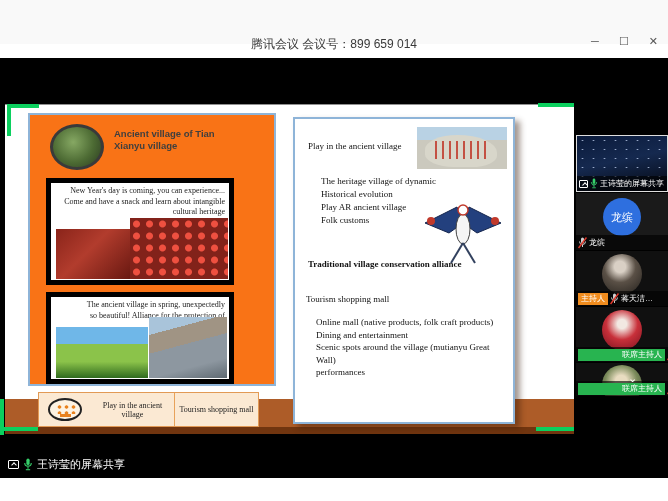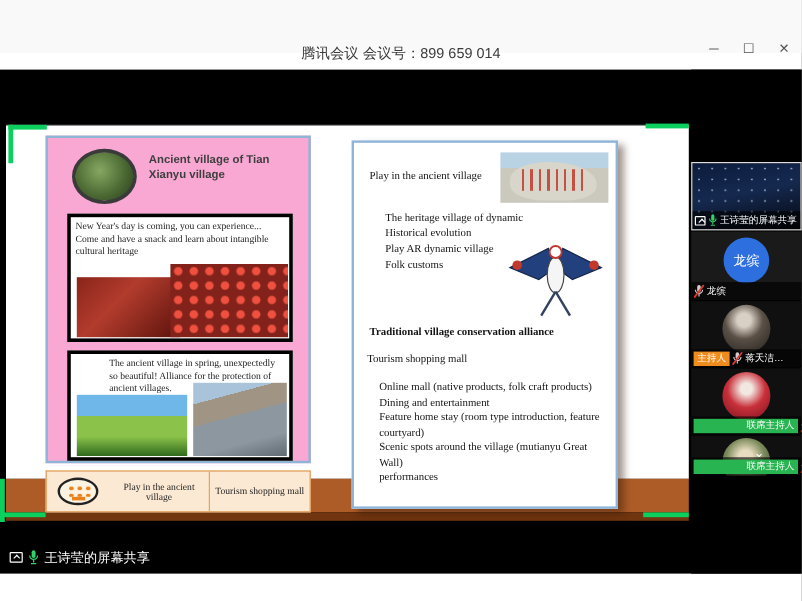--- a/index.html
+++ b/index.html
@@ -24,28 +24,28 @@
   .brown-dark { position:absolute; left:0; top:323px; width:569px; height:7px; background:#71350f; }
   .corner { position:absolute; background:#0bd05e; z-index:30; }
   .c-tl-v { left:2px; top:0; width:4px; height:32px; }
   .c-tl-h { left:2px; top:0; width:32px; height:4px; }
   .c-tr-h { right:0; top:-1px; width:36px; height:4px; }
   .c-bl-v { left:-5px; bottom:-1px; width:4px; height:36px; }
   .c-bl-h { left:-5px; bottom:3px; width:38px; height:4px; }
   .c-br-h { right:0; bottom:3px; width:38px; height:4px; }
 
   
-  #left-panel { position:absolute; left:33px; top:9px; width:221px; height:273px;
-                border:2px solid #8eb4d8; background:#f9a8d4; }
+  #left-panel { position:absolute; left:23px; top:9px; width:248px; height:273px;
+                border:2px solid #8eb4d8; background:#f97316; }
   .oval-img { position:absolute; left:20px; top:9px; width:54px; height:46px;
               border-radius:50%; border:3px solid #3a3a3a;
               background:radial-gradient(circle at 42% 38%, #86a863 0%, #4c6a33 55%, #2b3a21 100%); }
   .lp-title { position:absolute; left:84px; top:13px; width:128px;
               font-size:9.5px; font-weight:600; color:#3f3f3f; line-height:1.3; }
-  .tbox { position:absolute; left:16px; border:3px solid #000000; background:#fff; overflow:hidden; }
+  .tbox { position:absolute; left:16px; border:5px solid #000000; background:#fff; overflow:hidden;text-align:right; }
   #box1 { top:63px; width:188px; height:107px; }
   #box2 { top:177px; width:188px; height:92px;padding-left:28px; }
   .tbox .txt { padding:3px 4px 0 4px; font-family:"Liberation Serif", serif;
                font-size:8px; color:#1c1c1c; line-height:1.32; }
   .img-craft { position:absolute; left:5px; bottom:1px; width:86px; height:50px;
                background:linear-gradient(135deg,#8a241a 0%, #b23c2d 40%, #5c120c 100%); }
   .img-lanterns { position:absolute; right:1px; bottom:1px; width:98px; height:61px;
                background-color:#82221a;
                background-image:radial-gradient(circle, #ef5040 3px, rgba(0,0,0,0) 4px);
                background-size:13px 12px; }
@@ -75,21 +75,21 @@
   #right-panel .ser { font-family:"Liberation Serif", serif; font-size:9px; color:#141414; }
   .rp-s1-title { position:absolute; left:13px; top:22px; }
   .stone { position:absolute; right:6px; top:8px; width:90px; height:42px;
            background:linear-gradient(#b9d2e4 0 30%, #cbc9be 30% 100%); overflow:hidden; }
   .stone-rock { position:absolute; left:8px; top:8px; width:72px; height:32px; background:#d8d6ca;
            border-radius:45% 55% 35% 40%; }
   .stone-marks { position:absolute; left:18px; top:14px; width:52px; height:18px; opacity:.85;
            background:repeating-linear-gradient(90deg, #c0392b 0 2px, rgba(0,0,0,0) 2px 7px); }
   .rp-list1 { position:absolute; left:26px; top:56px; width:152px; line-height:13px; }
   .kite { position:absolute; right:8px; top:76px; }
-  .rp-bold { position:absolute; left:13px; top:140px; font-weight:bold;margin-top:12px; }
+  .rp-bold { position:absolute; left:13px; top:140px; font-weight:bold; }
   .rp-s2-title { position:absolute; left:11px; top:175px; }
   .rp-list2 { position:absolute; left:21px; top:197px; width:184px; line-height:12.5px; font-size:8.5px; }
 
   
   #sidebar { position:absolute; left:576px; top:0; width:92px; height:420px; background:#000; }
   .tile { position:absolute; left:0; width:92px; overflow:hidden; background:#101010; cursor:pointer; }
   #tile1 { top:77px;  height:57px; border:1px solid #dedede;
            background:linear-gradient(168deg,#0b1b3c 0%, #15294f 45%, #04070f 100%); }
   #tile1 .stars { position:absolute; inset:0; opacity:.7;
            background-image:radial-gradient(#cfe0ff 0.6px, rgba(0,0,0,0) 1.2px);
@@ -184,39 +184,38 @@
 
     <div id="right-panel">
       <div class="ser rp-s1-title">Play in the ancient village</div>
       <div class="stone">
         <div class="stone-rock"></div>
         <div class="stone-marks"></div>
       </div>
       <div class="ser rp-list1">
         <div>The heritage village of dynamic</div>
         <div>Historical evolution</div>
-        <div>Play AR dynamic village</div>
+        <div>Play AR ancient village</div>
         <div>Folk customs</div>
       </div>
       <svg class="kite" width="84" height="72" viewBox="0 0 84 72">
         <path d="M4 28 L36 12 L42 28 L28 38 Z" fill="#23407e" stroke="#14254d" stroke-width="1"></path>
         <path d="M80 28 L48 12 L42 28 L56 38 Z" fill="#23407e" stroke="#14254d" stroke-width="1"></path>
         <circle cx="10" cy="26" r="4" fill="#c0392b"></circle>
         <circle cx="74" cy="26" r="4" fill="#c0392b"></circle>
         <ellipse cx="42" cy="34" rx="7" ry="15" fill="#f5f5f5" stroke="#444" stroke-width="1"></ellipse>
         <circle cx="42" cy="15" r="5" fill="#fff" stroke="#c0392b" stroke-width="1.5"></circle>
         <line x1="42" y1="48" x2="30" y2="68" stroke="#32415e" stroke-width="2"></line>
         <line x1="42" y1="48" x2="54" y2="68" stroke="#32415e" stroke-width="2"></line>
       </svg>
       <div class="ser rp-bold">Traditional village conservation alliance</div>
       <div class="ser rp-s2-title">Tourism shopping mall</div>
       <div class="ser rp-list2">
         <div>Online mall (native products, folk craft products)</div>
         <div>Dining and entertainment</div>
-        <div>Feature home stay (room type introduction, feature courtyard)</div>
         <div>Scenic spots around the village (mutianyu Great Wall)</div>
         <div>performances</div>
       </div>
     </div>
   </div>
 
   <div id="sidebar">
 
     <div class="tile" id="tile1">
       <div class="stars"></div>

